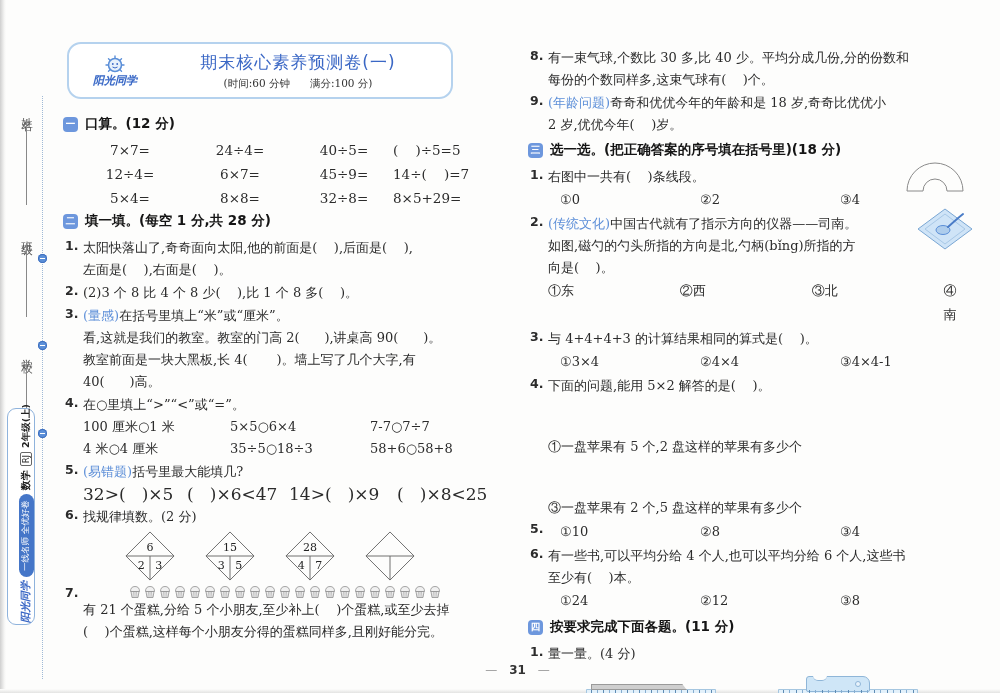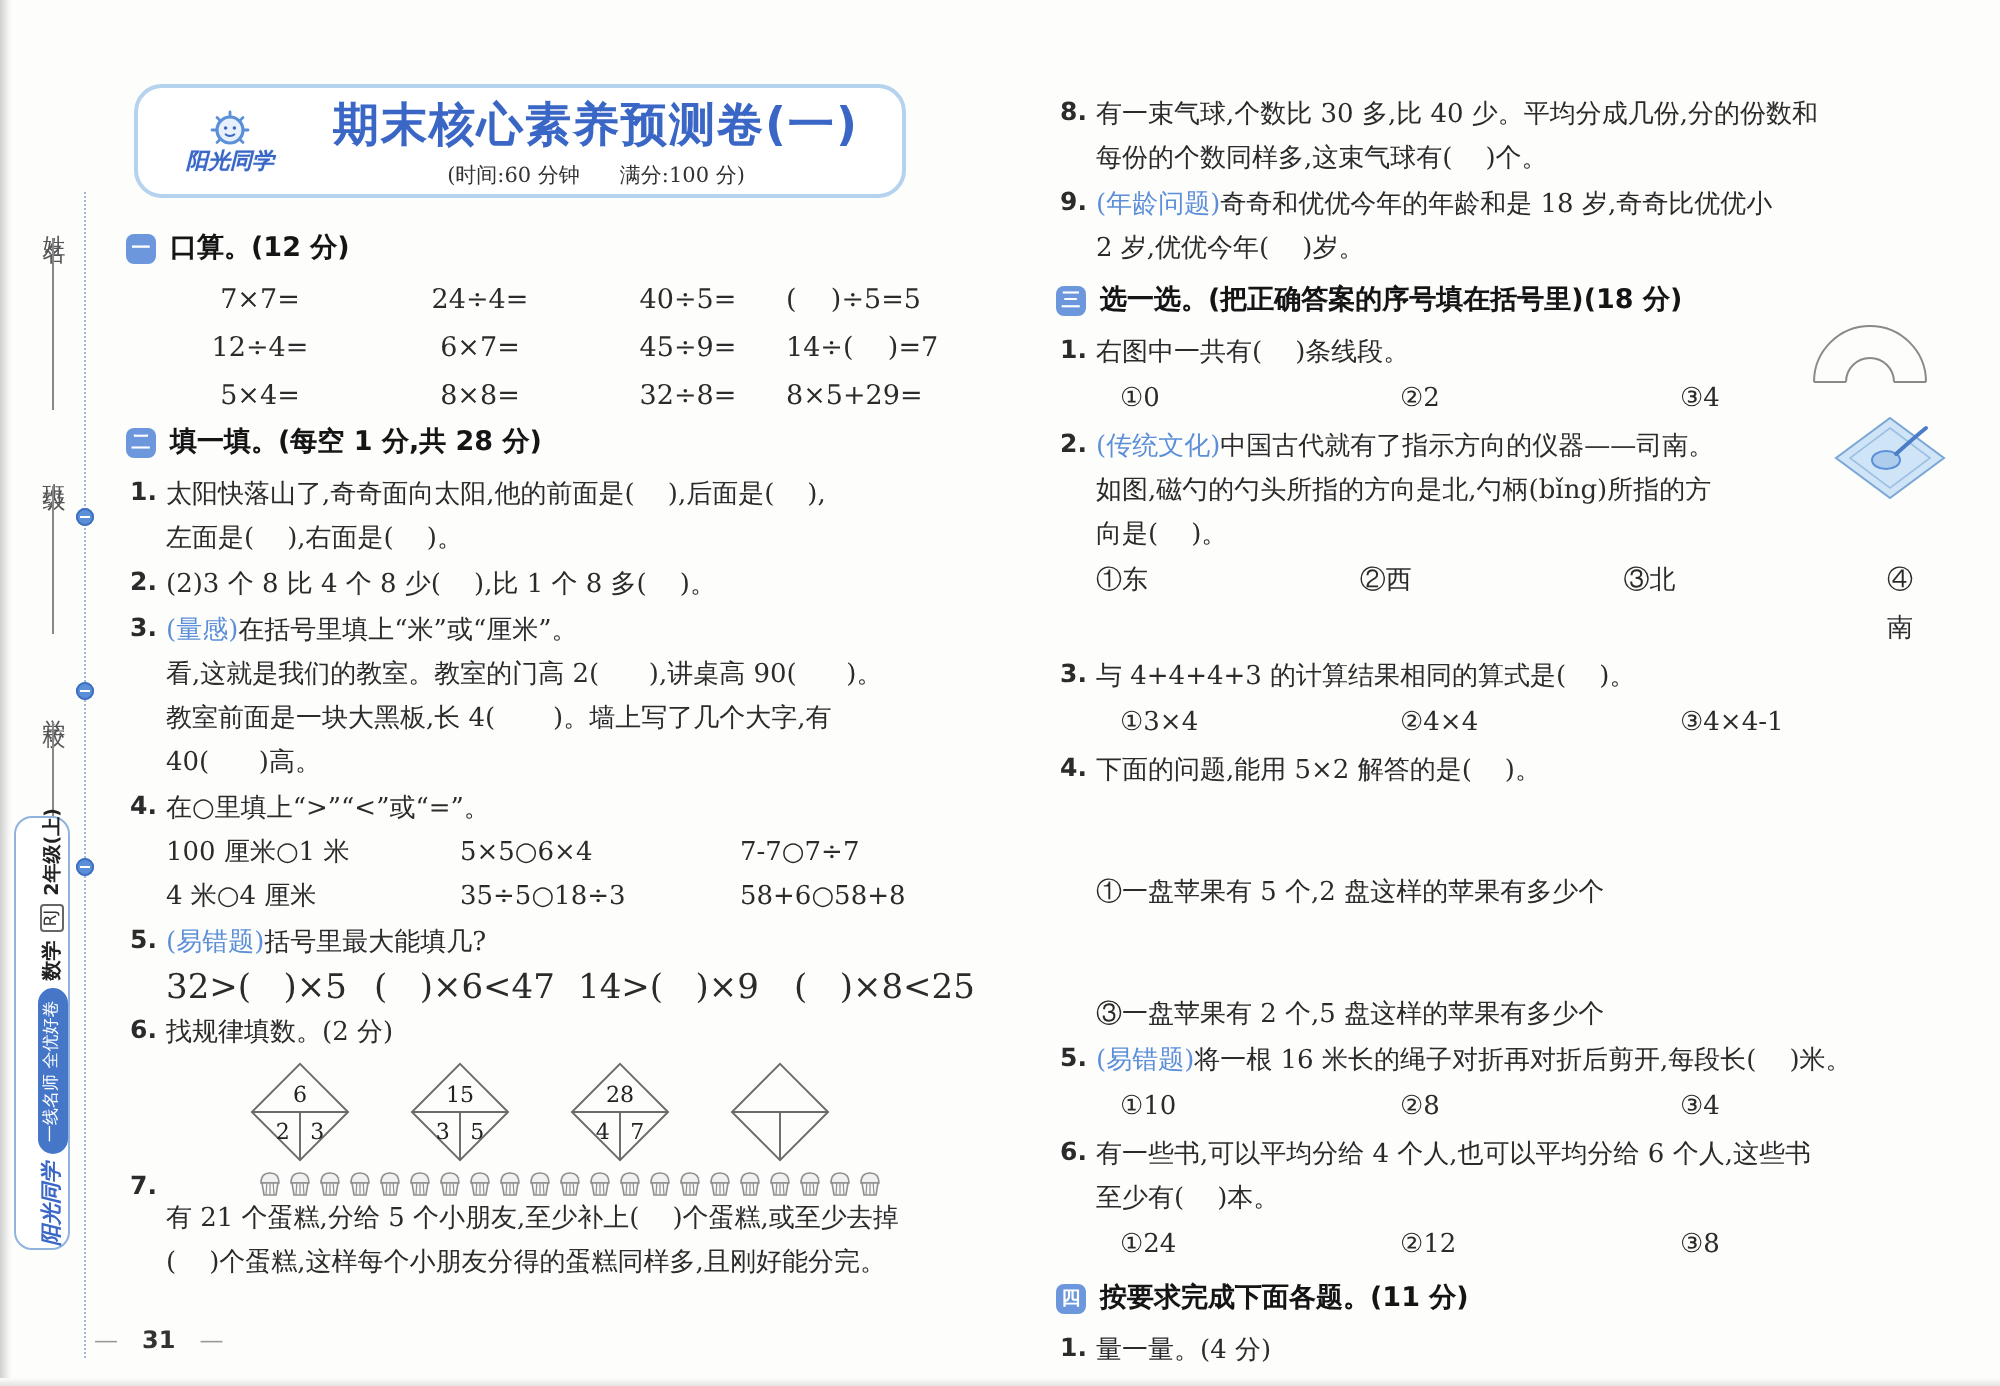--- a/index.html
+++ b/index.html
@@ -39,21 +39,21 @@
 
   
   .paper-head{position:absolute;left:67px;top:42px;width:386px;height:57px;
     border:2px solid #b5d2ee;border-radius:14px;background:#fff;
     display:flex;align-items:center;padding:0 8px;box-sizing:border-box;}
   .logo{width:76px;display:flex;flex-direction:column;align-items:center;line-height:1;}
   .logo-text{color:#3a67c5;font-weight:bold;font-size:11px;font-style:italic;
     font-family:"DejaVu Sans","Liberation Sans",sans-serif;
     text-shadow:0 0 1px #cfe2f7;margin-top:-2px;}
   .head-mid{flex:1;text-align:center;}
-  .paper-title{color:#3a67c5;font-weight:bold;font-size:23px;letter-spacing:1px;
+  .paper-title{color:#3a67c5;font-weight:normal;font-size:17px;letter-spacing:1px;
     font-family:"DejaVu Sans","Liberation Sans",sans-serif;}
   .paper-meta{font-size:10.5px;color:#333;margin-top:3px;white-space:pre-wrap;}
 
   
   .col-left{position:absolute;left:65px;top:110px;width:427px;}
   .col-right{position:absolute;left:530px;top:40px;width:438px;}
 
   .sec-head{display:flex;align-items:center;gap:7px;margin:5px 0 7px -2px;
     font-family:"DejaVu Sans","Liberation Sans",sans-serif;
     font-weight:bold;font-size:13.5px;color:#151515;}
@@ -117,21 +117,21 @@
   .pencil{position:absolute;left:4px;top:-6px;width:94px;height:4px;background:#cfcfcf;
     border:1px solid #9a9a9a;clip-path:polygon(0 0,95% 0,100% 100%,0 100%);}
   .eraser{position:absolute;left:27px;top:-14px;width:62px;height:14px;background:#cfe6f7;
     border:1px solid #8fb6d8;border-radius:3px 7px 2px 2px;}
   .eraser::before{content:"";position:absolute;right:8px;top:4px;width:4px;height:4px;
     border:1px solid #8fb6d8;border-radius:50%;background:#e8f3fb;}
   .eraser::after{content:"";position:absolute;left:6px;top:-1px;width:14px;height:4px;
     background:#fdfdfc;border-bottom:1px solid #8fb6d8;border-radius:0 0 6px 6px;}
   .ruler-caption{text-align:center;margin-top:8px;font-size:12.5px;white-space:pre-wrap;}
 
-  .page-foot{position:absolute;left:0;right:0;bottom:16px;text-align:left;font-size:12px;color:#333;margin-left:35px;}
+  .page-foot{position:absolute;left:0;right:0;bottom:16px;text-align:center;font-size:12px;color:#333;margin-left:35px;}
   .page-foot .dash{color:#999;margin:0 12px;}
   .page-foot .num{font-weight:bold;font-family:"DejaVu Sans","Liberation Sans",sans-serif;}
 </style>
 </head>
 <body>
 
 <div class="scan-edge-left"></div>
 <div class="scan-edge-bottom"></div>
 
 <div class="fold-line"></div>
@@ -557,21 +557,20 @@
       <div class="opts-stack">
           <span class="opt">①一盘苹果有 5 个,2 盘这样的苹果有多少个</span>
           <span class="opt">③一盘苹果有 2 个,5 盘这样的苹果有多少个</span>
         </div>
     </div>
   </div>
 
   <div class="q">
     <span class="q-num">5.</span>
     <div class="q-body">
-      <div class="q-line"><span class="tag">(易错题)</span><span>将一根 16 米长的绳子对折再对折后剪开,每段长(    )米。</span></div>
       <div class="opts opts3">
           <span class="opt">①10</span>
           <span class="opt">②8</span>
           <span class="opt">③4</span>
         </div>
     </div>
   </div>
 
   <div class="q">
     <span class="q-num">6.</span>

